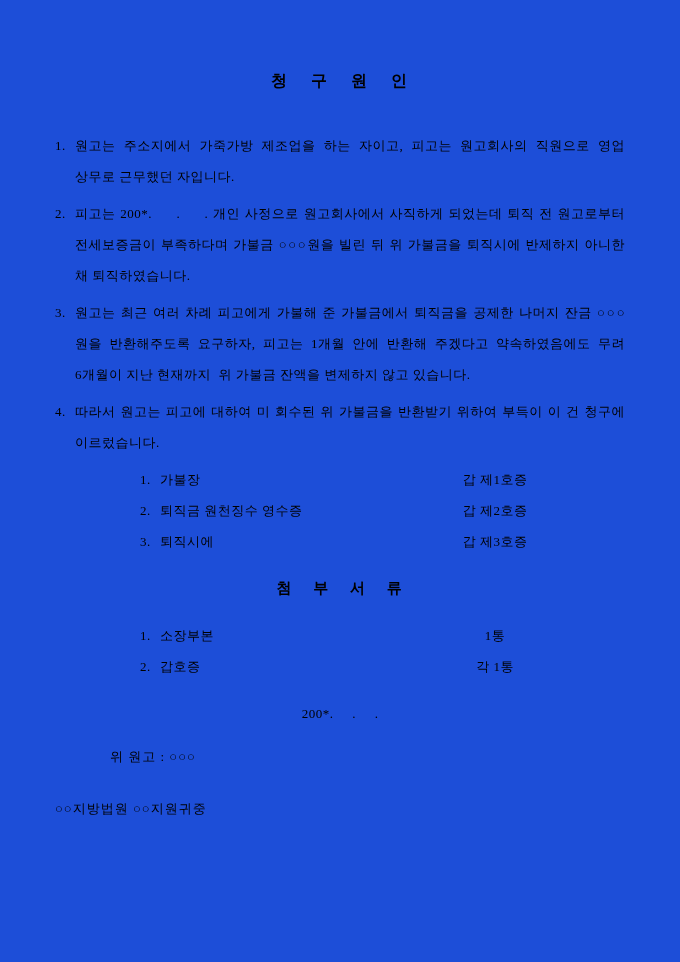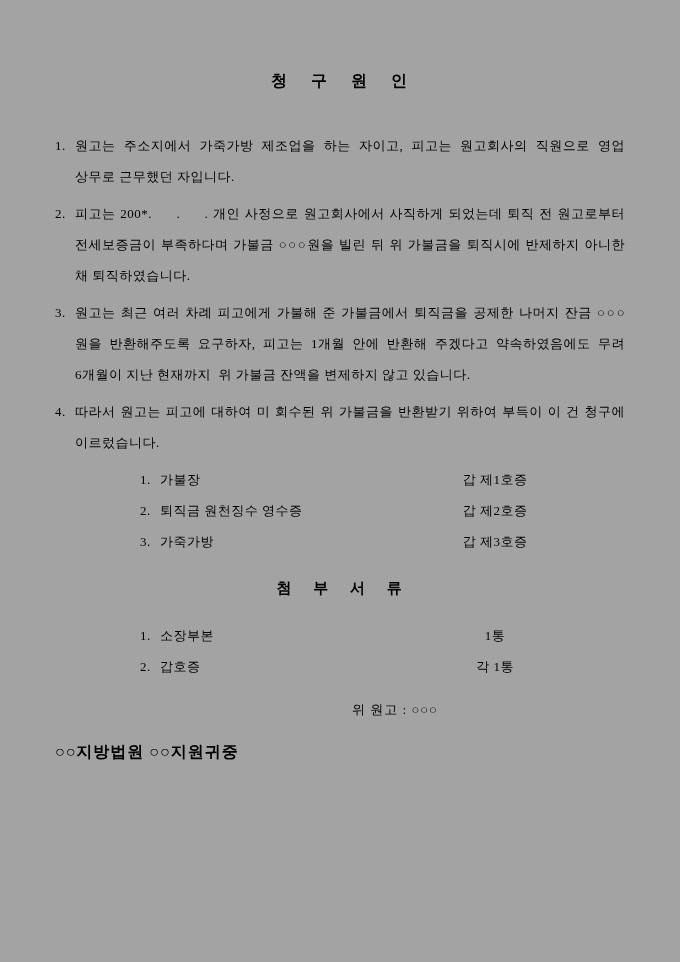--- a/index.html
+++ b/index.html
@@ -12,21 +12,21 @@
     height: 962px;
     font-family: "Liberation Serif", "DejaVu Serif", serif;
     color: #000000;
     overflow: hidden;
   }
   .page {
     box-sizing: border-box;
     width: 680px;
     height: 962px;
     padding: 70px 55px 40px 55px;
-    background: #a3a3a3;
+    background: #1d4ed8;
   }
   
   .doc-title {
     margin: 2px 0 40px 0;
     text-align: center;
     font-size: 16px;
     font-weight: bold;
     line-height: 18px;
     word-spacing: 16px;
     letter-spacing: 2px;
@@ -97,31 +97,30 @@
   
   .doc-date {
     margin-top: 16px;
     text-align: center;
     font-size: 13px;
     line-height: 31px;
     letter-spacing: 0.5px;
   }
   .doc-signer {
     margin-top: 12px;
-    text-align: center;
     font-size: 13px;
     line-height: 31px;
     letter-spacing: 1px;
     position: relative;
     left: 55px;
   }
   .doc-court {
-    margin-top: 16px;
-    font-size: 16px;
-    font-weight: bold;
+    margin-top: 26px;
+    font-size: 13px;
+    font-weight: normal;
     line-height: 22px;
     letter-spacing: 1px;
   }
 </style>
 </head>
 <body>
 
 <div class="page">
 
   <h1 class="doc-title">청 구 원 인</h1>
@@ -152,38 +151,39 @@
       <span class="label">가불장</span>
       <span class="tag">갑 제1호증</span>
     </li>
     <li class="doc-row">
       <span class="num">2.</span>
       <span class="label">퇴직금 원천징수 영수증</span>
       <span class="tag">갑 제2호증</span>
     </li>
     <li class="doc-row">
       <span class="num">3.</span>
-      <span class="label">가죽가방</span>
+      <span class="label">퇴직시에</span>
       <span class="tag">갑 제3호증</span>
     </li>
   </ul>
 
   <h2 class="section-heading attach">첨 부 서 류</h2>
 
   <ul class="doc-list">
     <li class="doc-row">
       <span class="num">1.</span>
       <span class="label">소장부본</span>
       <span class="count">1통</span>
     </li>
     <li class="doc-row">
       <span class="num">2.</span>
       <span class="label">갑호증</span>
       <span class="count">각 1통</span>
     </li>
   </ul>
 
+  <div class="doc-date">200*.&nbsp; &nbsp; &nbsp;.&nbsp; &nbsp; &nbsp;.</div>
 
   <div class="doc-signer">위 원고 : ○○○</div>
 
   <div class="doc-court">○○지방법원 ○○지원귀중</div>
 
 </div>
 
 </body></html>

